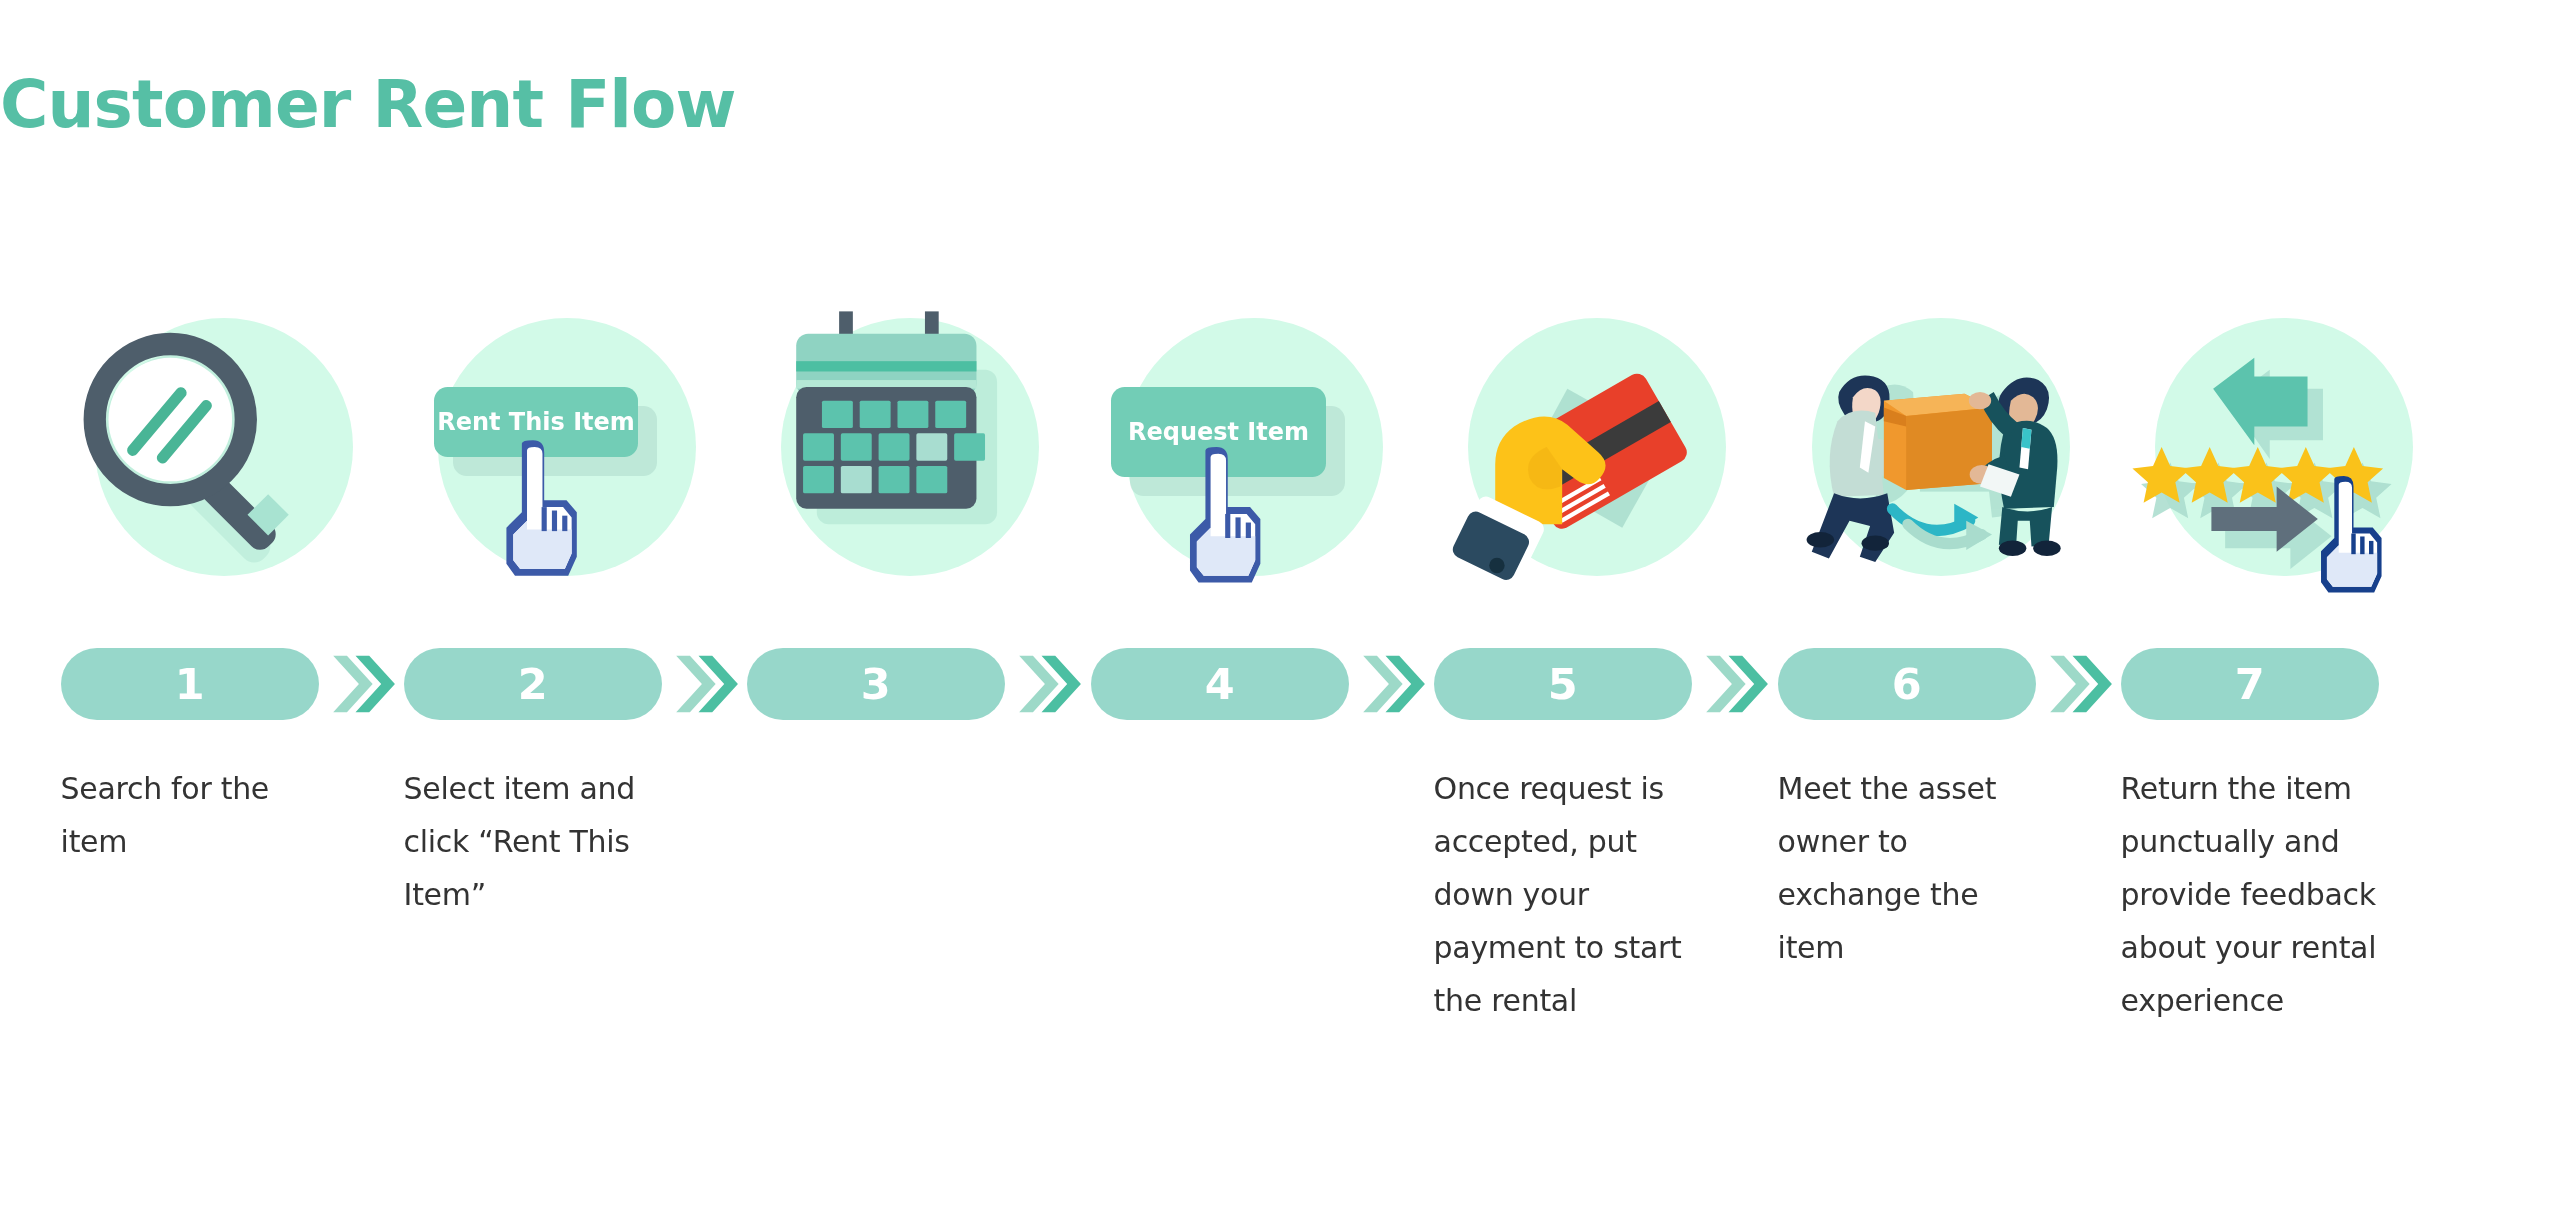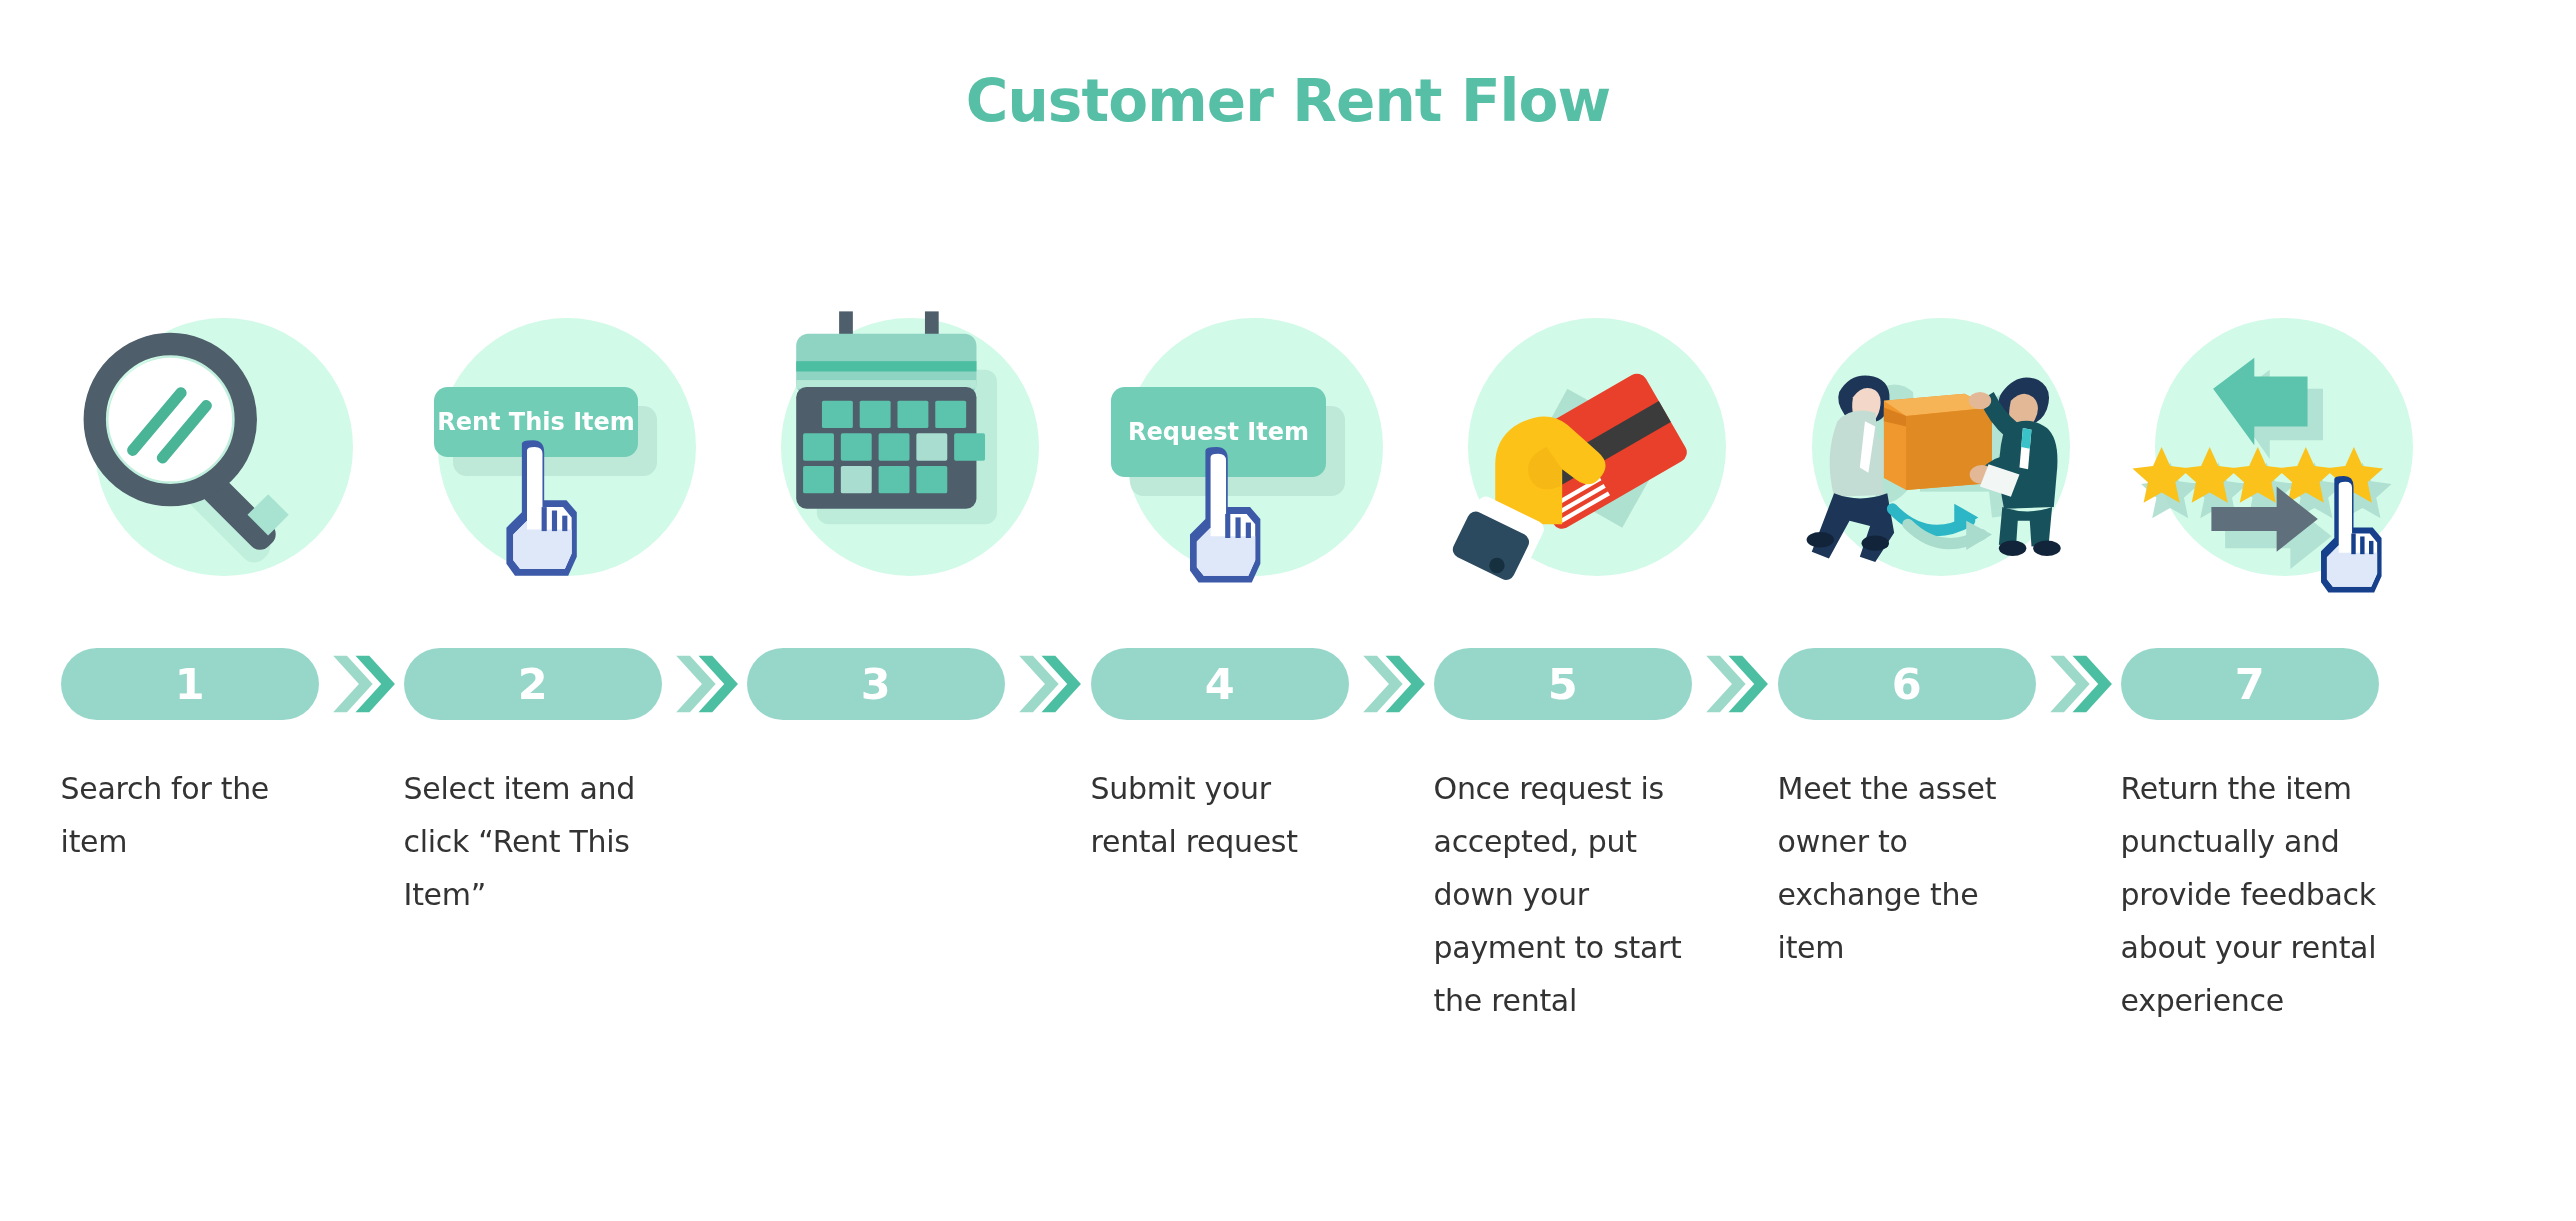--- a/index.html
+++ b/index.html
@@ -14,24 +14,23 @@
     overflow: hidden;
     position: relative;
   }
 
   
   .page-title {
     position: absolute;
     top: 72px;
     left: 0;
     width: 2576px;
-    text-align: center;
     font-family: "DejaVu Sans", sans-serif;
     font-weight: bold;
-    font-size: 58px;
+    font-size: 66px;
     letter-spacing: -0.9px;
     color: #56bfa5;
     line-height: 1;
   }
 
   
   .flow {
     position: absolute;
     top: 0;
     left: 0;
@@ -247,21 +246,20 @@
     </div>
     <div class="pill">
       <span class="pill-num">4</span>
     </div>
     <div class="chevrons">
       <svg width="67" height="60" viewBox="0 0 78 70">
         <path d="M6 2 L36 35 L6 68 L22 68 L52 35 L22 2 Z" fill="#9dd9c8"></path>
         <path d="M32 2 L62 35 L32 68 L48 68 L78 35 L48 2 Z" fill="#4cbfa2"></path>
       </svg>
     </div>
-    <div class="caption"><span>Submit your </span><b>rental request</b></div>
   </div>
 
   <div class="step" style="left:1425px">
     <div class="circle"></div>
     <div class="art">
       <svg width="309" height="258" viewBox="0 0 360 300">
         <g transform="translate(28,30)">
           <path d="M118 52 L236 118 L182 214 L66 148 Z" fill="#a9dccd" opacity="0.85"></path>
           <g transform="rotate(-30 140 120)">
             <rect x="62" y="74" width="178" height="116" rx="12" fill="#e8402a"></rect>

